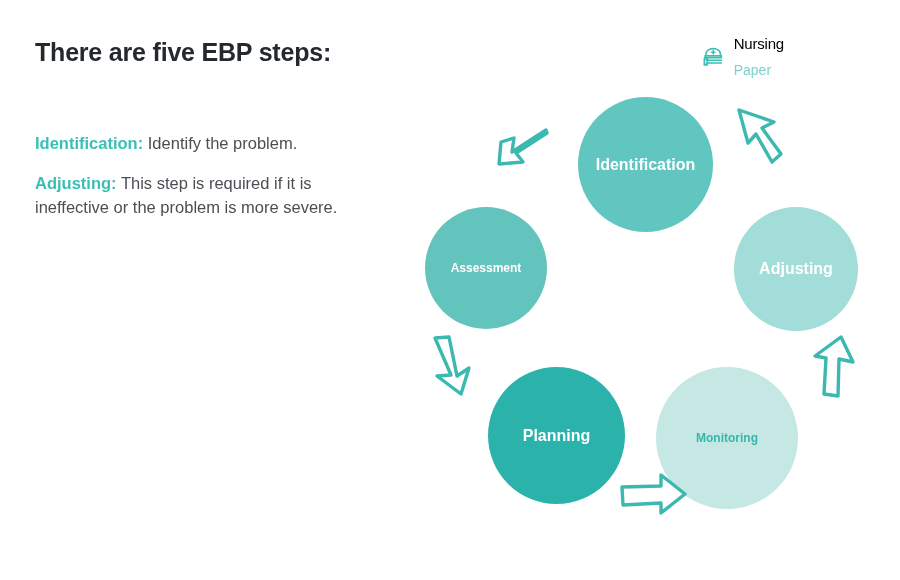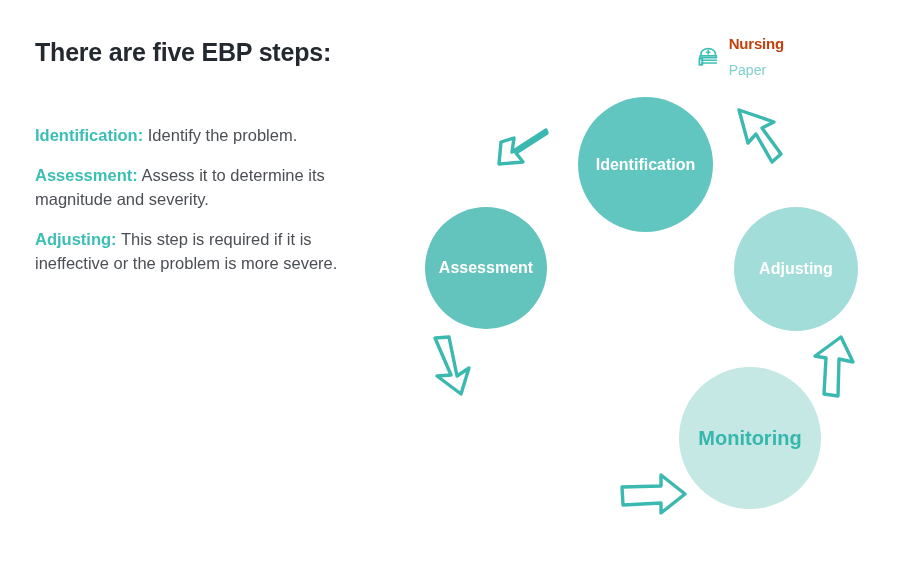--- a/index.html
+++ b/index.html
@@ -17,47 +17,47 @@
     position:absolute;left:35px;top:38px;
     font-size:25px;font-weight:bold;color:#24292f;
     letter-spacing:-0.2px;
   }
   .logo{
     position:absolute;right:32px;top:36px;
     display:flex;align-items:center;gap:7px;
   }
   .logo-icon{width:26px;height:26px;display:block;}
   .logo-text{display:flex;flex-direction:column;line-height:1.0;}
-  .logo-top{font-size:15px;font-weight:bold;color:#c2410c;letter-spacing:-0.2px;}
+  .logo-top{font-size:15px;font-weight:normal;color:#000000;letter-spacing:-0.2px;}
   .logo-bottom{font-size:14px;font-weight:normal;color:#7FD0CB;letter-spacing:0px;margin-top:12px;}
 
   
   .steps{
-    position:absolute;left:35px;top:124px;width:345px;
+    position:absolute;left:35px;top:132px;width:345px;
   }
   .step{
     font-size:16.5px;line-height:1.42;color:#4b4f54;
     margin-bottom:17px;
   }
   .step:last-child{margin-bottom:12px;}
   .step .lbl{color:#3BBFB5;font-weight:bold;}
   .step .desc{color:#4b4f54;}
 
   
   .diagram{position:absolute;left:410px;top:80px;width:480px;height:460px;}
   .node{
     position:absolute;border-radius:50%;
     display:flex;align-items:center;justify-content:center;
     font-weight:bold;text-align:center;
   }
   .n-identification{left:168px;top:17px;width:135px;height:135px;background:#62C6C0;color:#ffffff;font-size:16px;}
   .n-adjusting{left:324px;top:127px;width:124px;height:124px;background:#A3DDD9;color:#ffffff;font-size:16px;}
-  .n-monitoring{left:269px;top:287px;width:142px;height:142px;background:#C5E8E5;color:#35B7AE;font-size:20px;}
+  .n-monitoring{left:246px;top:287px;width:142px;height:142px;background:#C5E8E5;color:#35B7AE;font-size:12px;}
   .n-planning{left:78px;top:287px;width:137px;height:137px;background:#2BB3AB;color:#ffffff;font-size:16px;}
-  .n-assessment{left:15px;top:127px;width:122px;height:122px;background:#63C3BD;color:#ffffff;font-size:16px;}
+  .n-assessment{left:15px;top:127px;width:122px;height:122px;background:#63C3BD;color:#ffffff;font-size:12px;}
 
   .arrow{position:absolute;}
   .a-tl{left:79px;top:32px;width:62px;height:62px;}
   .a-tr{left:324px;top:22px;width:62px;height:72px;}
   .a-left{left:17px;top:252px;width:54px;height:66px;}
   .a-right{left:397px;top:252px;width:54px;height:70px;}
   .a-bottom{left:207px;top:390px;width:72px;height:50px;}
 </style>
 </head>
 <body>
@@ -85,39 +85,38 @@
       <span class="logo-bottom">Paper</span>
     </span>
   </div>
 
   <div class="steps">
     <div class="step">
       <span class="lbl">Identification:</span>
       <span class="desc">Identify the problem.</span>
     </div>
     <div class="step">
-      <span class="lbl">Assessment:</span>
-      <span class="desc">Assess it to determine its magnitude and severity.</span>
-    </div>
-    <div class="step">
       <span class="lbl">Adjusting:</span>
       <span class="desc">This step is required if it is ineffective or the problem is more severe.</span>
     </div>
   </div>
 
   <div class="diagram">
 
     <div class="node n-identification" style="background: rgb(98, 198, 192); color: rgb(255, 255, 255);">
       <span>Identification</span>
     </div>
     <div class="node n-adjusting" style="background: rgb(163, 221, 217); color: rgb(255, 255, 255);">
       <span>Adjusting</span>
     </div>
     <div class="node n-monitoring" style="background: rgb(197, 232, 229); color: rgb(53, 183, 174);">
       <span>Monitoring</span>
+    </div>
+    <div class="node n-planning" style="background: rgb(43, 179, 171); color: rgb(255, 255, 255);">
+      <span>Planning</span>
     </div>
     <div class="node n-assessment" style="background: rgb(99, 195, 189); color: rgb(255, 255, 255);">
       <span>Assessment</span>
     </div>
 
     <span class="arrow a-tl">
       <svg viewBox="0 0 62 62" width="62" height="62">
         <path d="M57 18 L23 40 L25 26 L12 30 L10 52 L34 50 L27 41 L58 21 Z" fill="none" stroke="#3BB8B0" stroke-width="3.4" stroke-linejoin="round" stroke-linecap="round"></path>
       </svg>
     </span>

